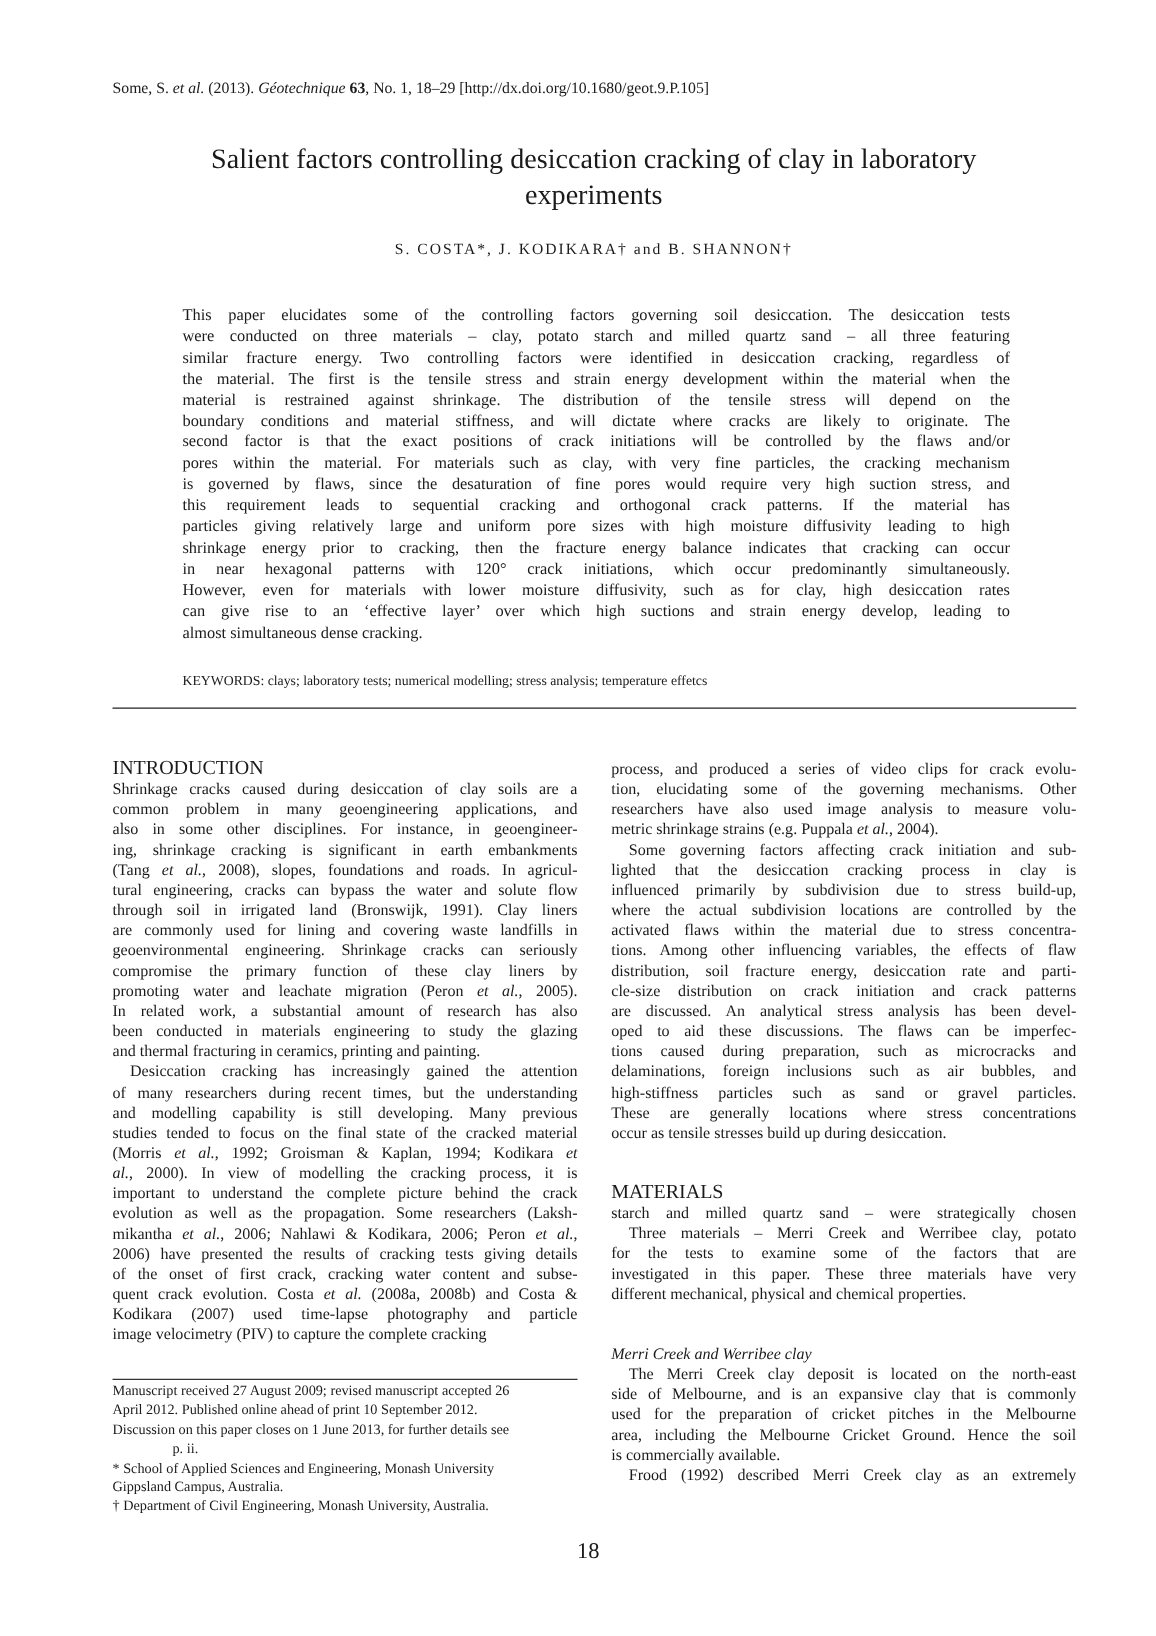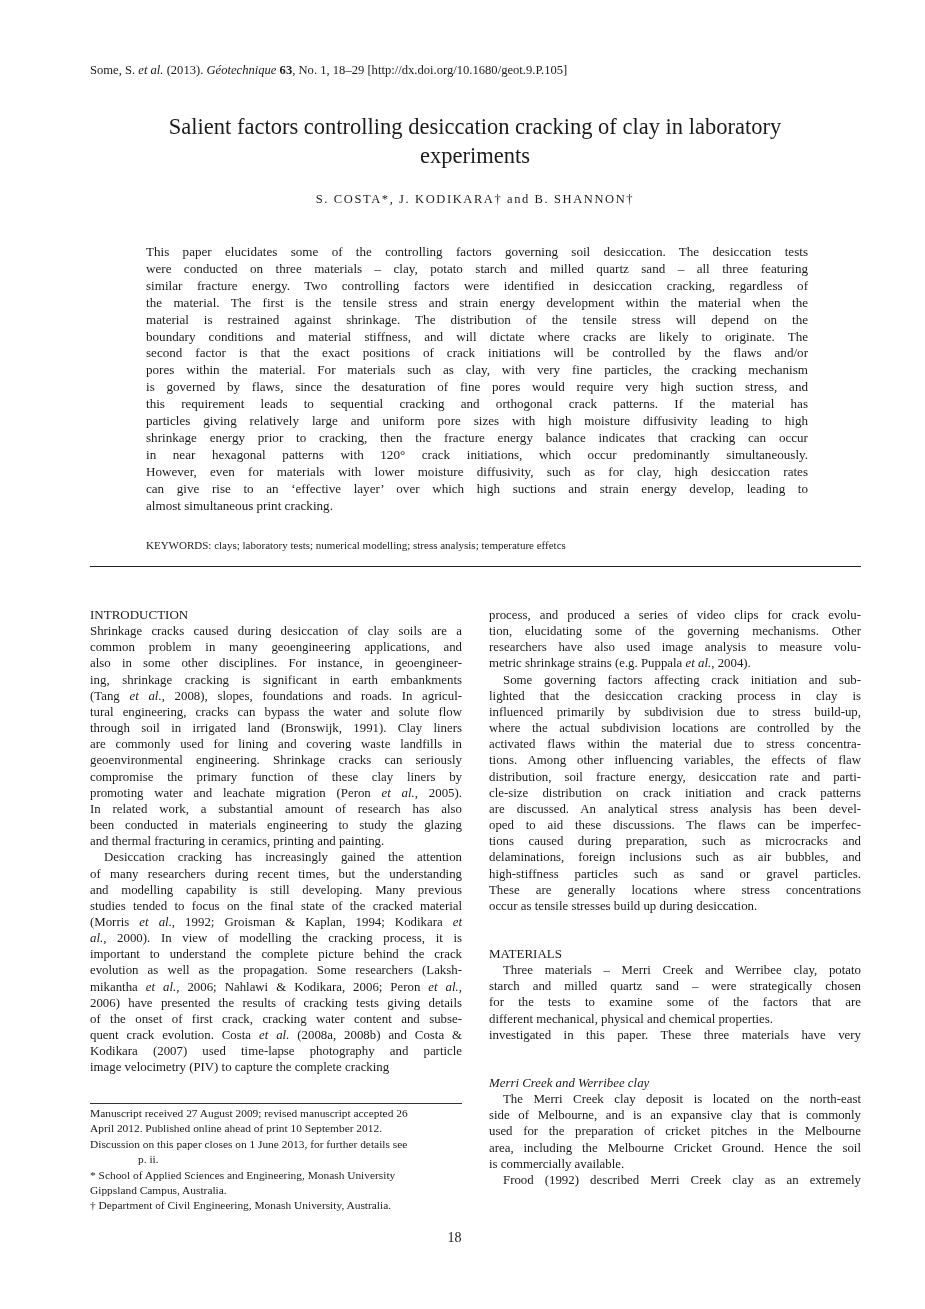--- a/index.html
+++ b/index.html
@@ -32,36 +32,36 @@
     position: absolute; left: 90px; top: 566px; width: 771px; height: 0;
     border-top: 1.5px solid #222;
   }
   .col {
     position: absolute; top: 607px; width: 372px;
     font-size: 12.85px; line-height: 16.15px; text-align: justify;
     hyphens: manual;
   }
   .col.left { left: 90px; }
   .col.right { left: 489px; }
-  .heading { font-size: 13px; line-height: 16.15px; margin: 0; text-align: left; }
+  .heading { font-size: 16px; line-height: 16.15px; margin: 0; text-align: left; }
   .subheading { font-style: italic; font-size: 12.85px; line-height: 16.15px; margin: 0; text-align: left; }
   .ln { display: block; text-align: justify; text-align-last: justify; white-space: nowrap; }
   .ln.last { text-align-last: left; }
   .footnote-rule {
     position: absolute; left: 90px; top: 1103px; width: 372px; height: 0;
     border-top: 1px solid #333;
   }
   .footnotes {
     position: absolute; left: 90px; top: 1106px; width: 372px;
     font-size: 11.4px; line-height: 15.4px;
   }
   .footnotes .ln { white-space: nowrap; }
   .page-number {
-    position: absolute; left: 0; top: 1230px; width: 909px; text-align: center;
-    font-size: 14px;
+    position: absolute; left: 16px; top: 1230px; width: 909px; text-align: center;
+    font-size: 18px;
   }
   i { font-style: italic; }
   b { font-weight: bold; }
 </style>
 </head>
 <body>
 
 <div class="citation">
   <span>Some, S. </span><i>et al.</i><span> (2013). </span><i>Géotechnique</i> <b>63</b><span>, No. 1, 18–29 [http://dx.doi.org/10.1680/geot.9.P.105]</span>
 </div>
@@ -82,21 +82,21 @@
     <span class="ln">boundary conditions and material stiffness, and will dictate where cracks are likely to originate. The</span>
     <span class="ln">second factor is that the exact positions of crack initiations will be controlled by the flaws and/or</span>
     <span class="ln">pores within the material. For materials such as clay, with very fine particles, the cracking mechanism</span>
     <span class="ln">is governed by flaws, since the desaturation of fine pores would require very high suction stress, and</span>
     <span class="ln">this requirement leads to sequential cracking and orthogonal crack patterns. If the material has</span>
     <span class="ln">particles giving relatively large and uniform pore sizes with high moisture diffusivity leading to high</span>
     <span class="ln">shrinkage energy prior to cracking, then the fracture energy balance indicates that cracking can occur</span>
     <span class="ln">in near hexagonal patterns with 120° crack initiations, which occur predominantly simultaneously.</span>
     <span class="ln">However, even for materials with lower moisture diffusivity, such as for clay, high desiccation rates</span>
     <span class="ln">can give rise to an ‘effective layer’ over which high suctions and strain energy develop, leading to</span>
-    <span class="ln last">almost simultaneous print cracking.</span>
+    <span class="ln last">almost simultaneous dense cracking.</span>
   </div>
 
 <div class="keywords">KEYWORDS: clays; laboratory tests; numerical modelling; stress analysis; temperature effetcs</div>
 
 <div class="rule-top"></div>
 
 <div class="col left">
   <div class="heading">INTRODUCTION</div>
   <div>
       <span class="ln">Shrinkage cracks caused during desiccation of clay soils are a</span>
@@ -163,25 +163,25 @@
       <span class="ln">oped to aid these discussions. The flaws can be imperfec-</span>
       <span class="ln">tions caused during preparation, such as microcracks and</span>
       <span class="ln">delaminations, foreign inclusions such as air bubbles, and</span>
       <span class="ln">high-stiffness particles such as sand or gravel particles.</span>
       <span class="ln">These are generally locations where stress concentrations</span>
       <span class="ln last">occur as tensile stresses build up during desiccation.</span>
     </div>
   <div style="height:32px"></div>
   <div class="heading">MATERIALS</div>
   <div>
+      <span class="ln">starch and milled quartz sand – were strategically chosen</span>
       <span class="ln" style="text-indent: 14px;">Three materials – Merri Creek and Werribee clay, potato</span>
-      <span class="ln">starch and milled quartz sand – were strategically chosen</span>
       <span class="ln">for the tests to examine some of the factors that are</span>
+      <span class="ln">investigated in this paper. These three materials have very</span>
       <span class="ln last">different mechanical, physical and chemical properties.</span>
-      <span class="ln">investigated in this paper. These three materials have very</span>
     </div>
   <div style="height:32px"></div>
   <div class="subheading">Merri Creek and Werribee clay</div>
   <div>
       <span class="ln" style="text-indent: 14px;">The Merri Creek clay deposit is located on the north-east</span>
       <span class="ln">side of Melbourne, and is an expansive clay that is commonly</span>
       <span class="ln">used for the preparation of cricket pitches in the Melbourne</span>
       <span class="ln">area, including the Melbourne Cricket Ground. Hence the soil</span>
       <span class="ln last">is commercially available.</span>
     </div>

